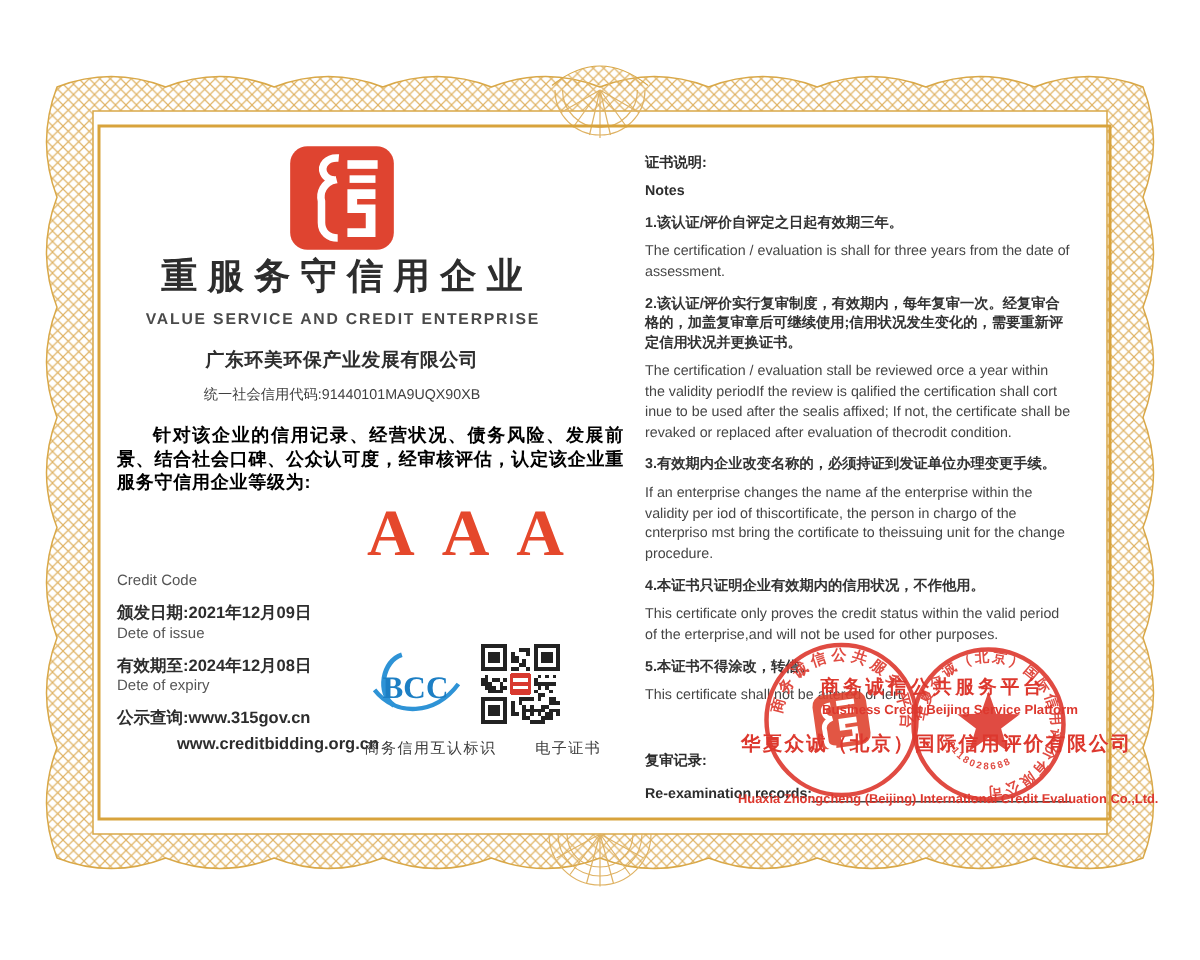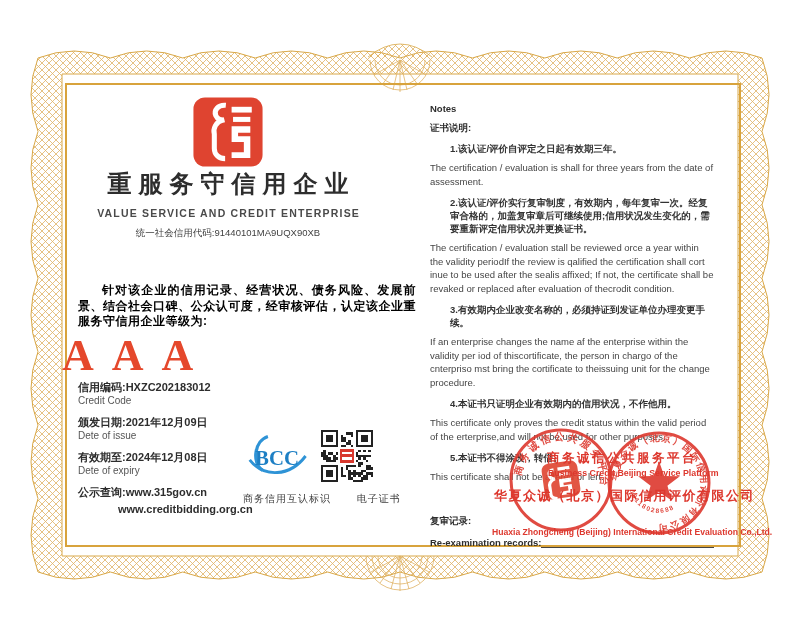--- a/index.html
+++ b/index.html
@@ -21,38 +21,38 @@
   }
   .subtitle{margin-top:7px;font-size:10.5px;font-weight:600;color:#4a4a4a;letter-spacing:1.2px;margin-right:-1.2px;}
   .company{margin-top:13px;font-size:12.5px;font-weight:bold;color:#2e2e2e;letter-spacing:.5px;}
   .ucode{margin-top:8px;font-size:9.5px;color:#3f3f3f;}
   .statement{
     left:78px;top:283px;width:338px;z-index:2;
     font-size:12px;line-height:15.5px;font-weight:600;color:#000000;
     text-indent:2em;text-align:justify;letter-spacing:.5px;
   }
   .rating{
-    left:62px;top:330px;width:332px;text-align:left;z-index:2;
+    left:62px;top:330px;width:332px;text-align:right;z-index:2;
     font-family:"Liberation Serif","DejaVu Serif",serif;
     font-size:44px;font-weight:bold;color:#e5482c;letter-spacing:18px;margin-right:-18px;
   }
   .info-block{left:78px;top:381px;z-index:2;color:#2d2d2d;}
   .info-zh{font-size:11px;font-weight:bold;line-height:13px;}
   .info-en{font-size:10px;color:#555;line-height:10px;margin-top:2px;}
   .info-gap{margin-top:10px;}
   .url2{margin-top:4px;margin-left:40px;}
   .bcc{left:244px;top:430px;width:66px;height:52px;z-index:2;}
   .qr{left:318px;top:427px;width:58px;height:58px;z-index:2;}
   .logo-labels{left:243px;top:492px;z-index:2;font-size:10px;font-weight:normal;color:#3c3c3c;letter-spacing:1px;white-space:nowrap;}
   .logo-labels .lab2{margin-left:22px;}
   
   .notes-col{left:430px;top:103px;width:284px;z-index:2;}
   .nh{font-size:9.5px;font-weight:bold;color:#2d2d2d;line-height:12px;}
   .nh + .nh{margin-top:7px;}
-  .note-zh{font-size:9.5px;font-weight:600;color:#333;line-height:13px;margin-top:8px;margin-left:20px;}
+  .note-zh{font-size:9.5px;font-weight:600;color:#333;line-height:13px;margin-top:8px;}
   .note-en{font-size:9.5px;color:#454545;line-height:13.5px;margin-top:6px;}
   .reexam{margin-top:31px;}
   .reexam-row{display:flex;align-items:flex-end;margin-top:10px;}
   .reexam-row .rl{font-size:9.5px;font-weight:bold;color:#2d2d2d;white-space:nowrap;}
   .reexam-row .uline{flex:1;border-bottom:1px solid #444;height:10px;}
   
   .stamps{left:495px;top:418px;width:230px;height:130px;z-index:3;}
   .stamp-text{z-index:4;color:#dd382e;white-space:nowrap;}
   .st1{left:547px;top:450px;font-size:12.5px;font-weight:bold;letter-spacing:2.5px;}
   .st2{left:548px;top:468px;font-size:8.8px;font-weight:bold;}
@@ -98,28 +98,28 @@
       <path d="M43,33 C33,36 29,45 31,53 L31,73 C31,82 38,87 46,87"></path>
     </g>
     <g fill="#fff">
       <rect x="55" y="15" width="28" height="8"></rect>
       <rect x="57" y="29" width="24" height="7"></rect>
       <path d="M55,42 h26 v9 h-17 v5 h17 v30 h-26 v-8 h17 v-14 h-17 z"></path>
     </g>
   </svg>
   <div class="title">重服务守信用企业</div>
   <div class="subtitle">VALUE SERVICE AND CREDIT ENTERPRISE</div>
+  <div class="company">广东环美环保产业发展有限公司</div>
   <div class="ucode">统一社会信用代码:91440101MA9UQX90XB</div>
 </div>
 
 <div class="abs statement">针对该企业的信用记录、经营状况、债务风险、发展前景、结合社会口碑、公众认可度，经审核评估，认定该企业重服务守信用企业等级为:</div>
 <div class="abs rating">AAA</div>
 
 <div class="abs info-block">
-  <div class="info-zh">信用编码:HXZC202183012</div>
   <div class="info-en">Credit Code</div>
   <div class="info-zh info-gap">颁发日期:2021年12月09日</div>
   <div class="info-en">Dete of issue</div>
   <div class="info-zh info-gap">有效期至:2024年12月08日</div>
   <div class="info-en">Dete of expiry</div>
   <div class="info-zh info-gap">公示查询:www.315gov.cn</div>
   <div class="info-zh url2">www.creditbidding.org.cn</div>
 </div>
 
 <svg class="abs bcc" viewBox="0 0 100 80">
@@ -147,22 +147,22 @@
     <rect x="9.6" y="12" width="3.8" height="0.9" fill="#fff"></rect>
   </g>
 </svg>
 
 <div class="abs logo-labels">
   <span>商务信用互认标识</span>
   <span class="lab2">电子证书</span>
 </div>
 
 <div class="abs notes-col">
+  <div class="nh">证书说明:</div>
   <div class="nh">Notes</div>
-  <div class="nh">证书说明:</div>
 
   <div class="note-zh">1.该认证/评价自评定之日起有效期三年。</div>
   <div class="note-en">The certification / evaluation is shall for three years from the date of assessment.</div>
   <div class="note-zh">2.该认证/评价实行复审制度，有效期内，每年复审一次。经复审合格的，加盖复审章后可继续使用;信用状况发生变化的，需要重新评定信用状况并更换证书。</div>
   <div class="note-en">The certification / evaluation stall be reviewed orce a year within the validity periodIf the review is qalified the certification shall cort inue to be used after the sealis affixed; If not, the certificate shall be revaked or replaced after evaluation of thecrodit condition.</div>
   <div class="note-zh">3.有效期内企业改变名称的，必须持证到发证单位办理变更手续。</div>
   <div class="note-en">If an enterprise changes the name af the enterprise within the validity per iod of thiscortificate, the person in chargo of the cnterpriso mst bring the cortificate to theissuing unit for the change procedure.</div>
   <div class="note-zh">4.本证书只证明企业有效期内的信用状况，不作他用。</div>
   <div class="note-en">This certificate only proves the credit status within the valid period of the erterprise,and will not be used for other purposes.</div>
   <div class="note-zh">5.本证书不得涂改，转借。</div>

